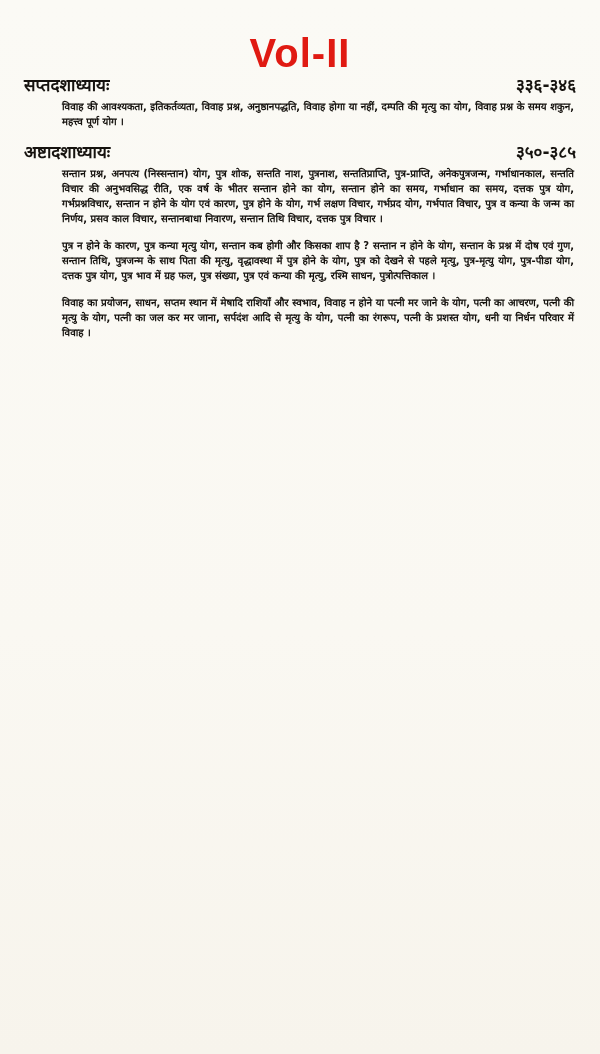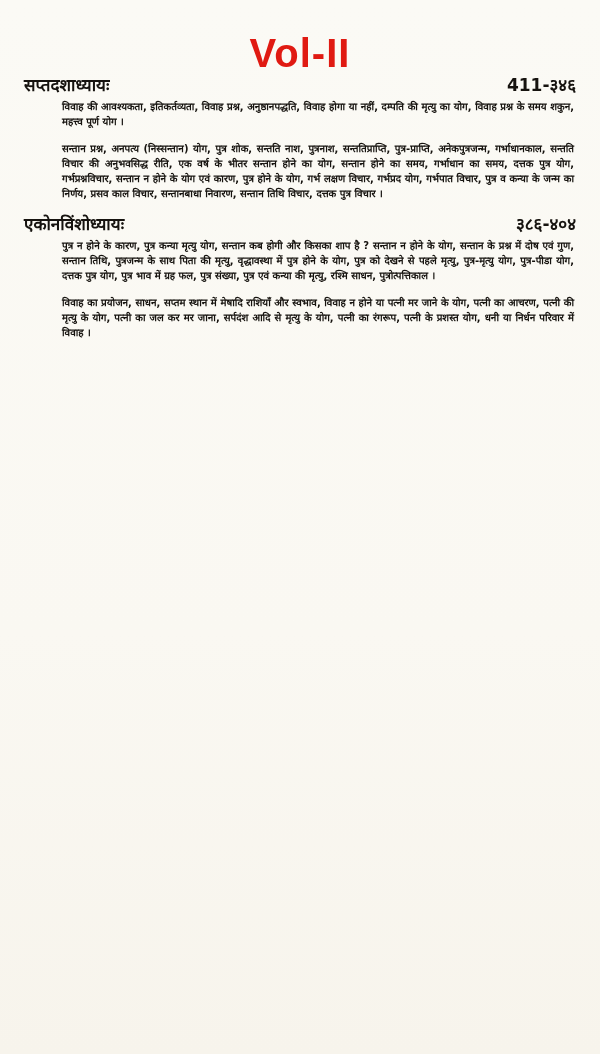--- a/index.html
+++ b/index.html
@@ -67,34 +67,34 @@
 <body>
 
 <div class="page">
 
   <div class="vol-title" style="color:#e01a12;">Vol-II</div>
 
 
   <div class="toc-entry">
     <div class="entry-head">
       <span class="chapter-title">सप्तदशाध्यायः</span>
-      <span class="chapter-pages">411-३४६</span>
+      <span class="chapter-pages">३३६-३४६</span>
     </div>
     <div class="entry-desc">विवाह की आवश्यकता, इतिकर्तव्यता, विवाह प्रश्न, अनुष्ठानपद्धति, विवाह होगा या नहीं, दम्पति की मृत्यु का योग, विवाह प्रश्न के समय शकुन, महत्त्व पूर्ण योग ।</div>
   </div>
 
   <div class="toc-entry">
+    <div class="entry-head">
+      <span class="chapter-title">अष्टादशाध्यायः</span>
+      <span class="chapter-pages">३५०-३८५</span>
+    </div>
     <div class="entry-desc">सन्तान प्रश्न, अनपत्य (निस्सन्तान) योग, पुत्र शोक, सन्तति नाश, पुत्रनाश, सन्ततिप्राप्ति, पुत्र-प्राप्ति, अनेकपुत्रजन्म, गर्भाधानकाल, सन्तति विचार की अनुभवसिद्ध रीति, एक वर्ष के भीतर सन्तान होने का योग, सन्तान होने का समय, गर्भाधान का समय, दत्तक पुत्र योग, गर्भप्रश्नविचार, सन्तान न होने के योग एवं कारण, पुत्र होने के योग, गर्भ लक्षण विचार, गर्भप्रद योग, गर्भपात विचार, पुत्र व कन्या के जन्म का निर्णय, प्रसव काल विचार, सन्तानबाधा निवारण, सन्तान तिथि विचार, दत्तक पुत्र विचार ।</div>
   </div>
 
   <div class="toc-entry">
-    <div class="entry-head">
-      <span class="chapter-title">एकोनविंशोध्यायः</span>
-      <span class="chapter-pages">३८६-४०४</span>
-    </div>
     <div class="entry-desc">पुत्र न होने के कारण, पुत्र कन्या मृत्यु योग, सन्तान कब होगी और किसका शाप है ? सन्तान न होने के योग, सन्तान के प्रश्न में दोष एवं गुण, सन्तान तिथि, पुत्रजन्म के साथ पिता की मृत्यु, वृद्धावस्था में पुत्र होने के योग, पुत्र को देखने से पहले मृत्यु, पुत्र-मृत्यु योग, पुत्र-पीडा योग, दत्तक पुत्र योग, पुत्र भाव में ग्रह फल, पुत्र संख्या, पुत्र एवं कन्या की मृत्यु, रश्मि साधन, पुत्रोत्पत्तिकाल ।</div>
   </div>
 
   <div class="toc-entry">
     <div class="entry-desc">विवाह का प्रयोजन, साधन, सप्तम स्थान में मेषादि राशियाँ और स्वभाव, विवाह न होने या पत्नी मर जाने के योग, पत्नी का आचरण, पत्नी की मृत्यु के योग, पत्नी का जल कर मर जाना, सर्पदंश आदि से मृत्यु के योग, पत्नी का रंगरूप, पत्नी के प्रशस्त योग, धनी या निर्धन परिवार में विवाह ।</div>
   </div>
 
 
 </div>
 

